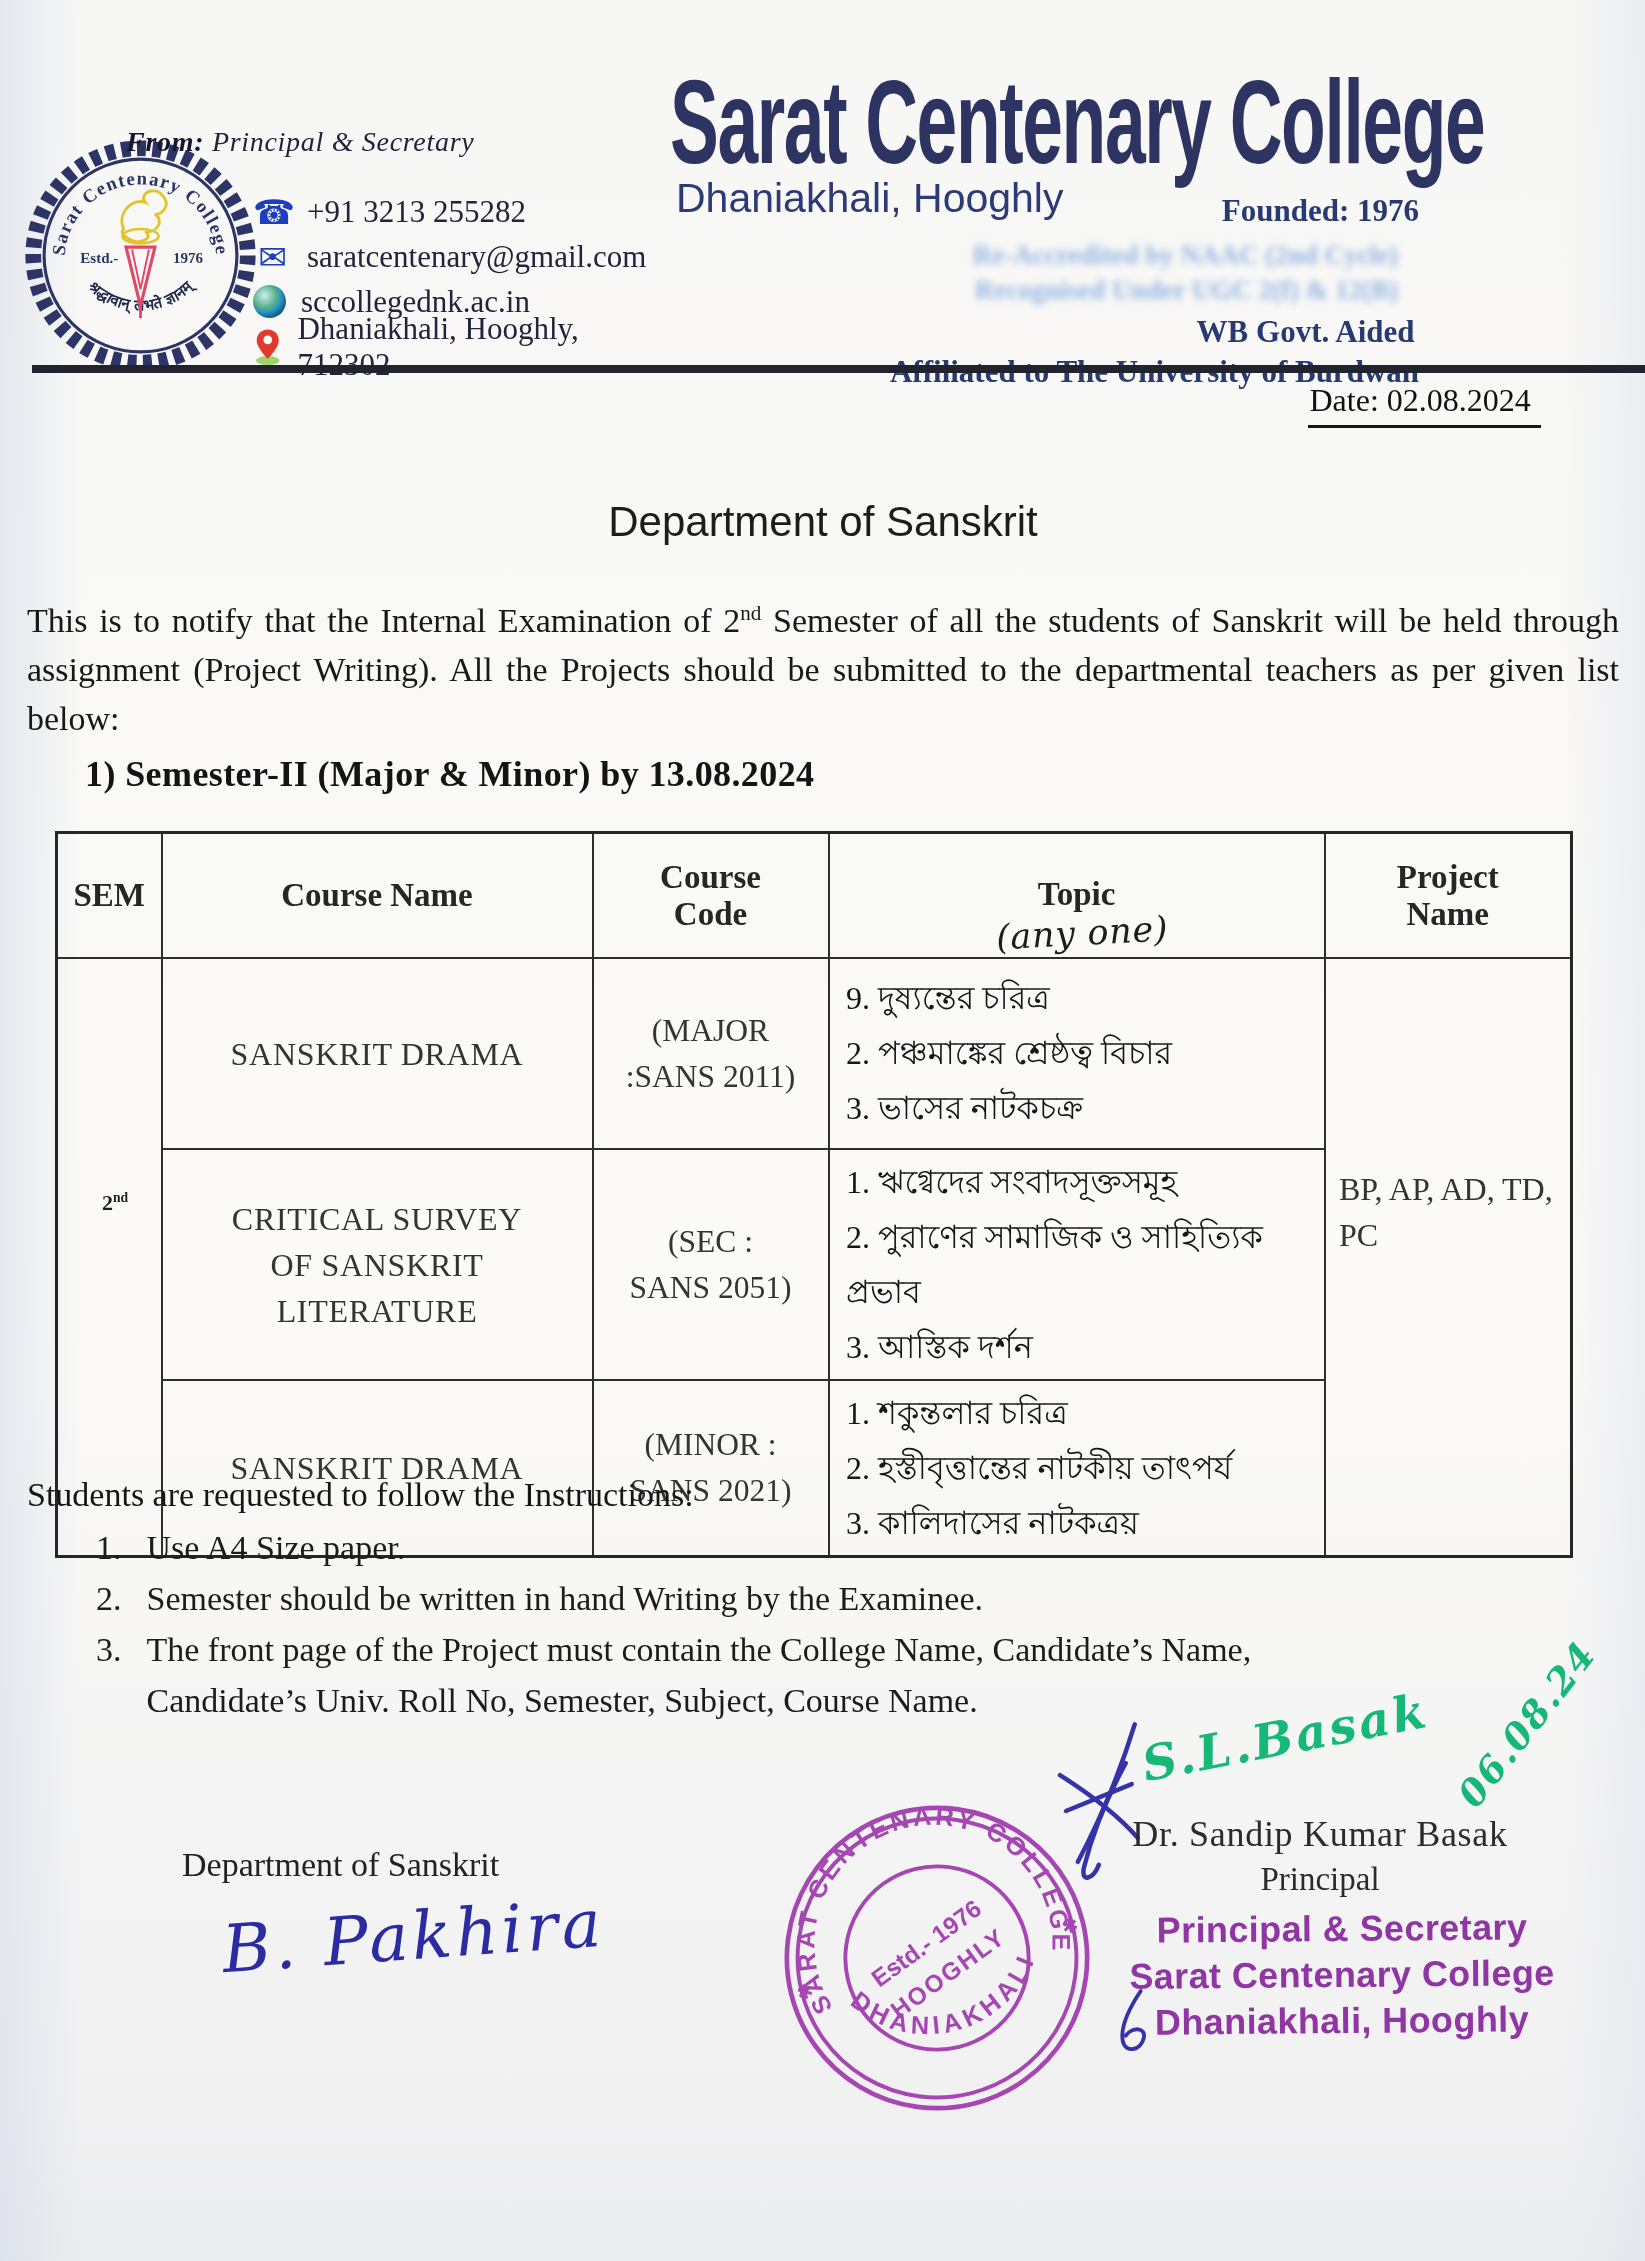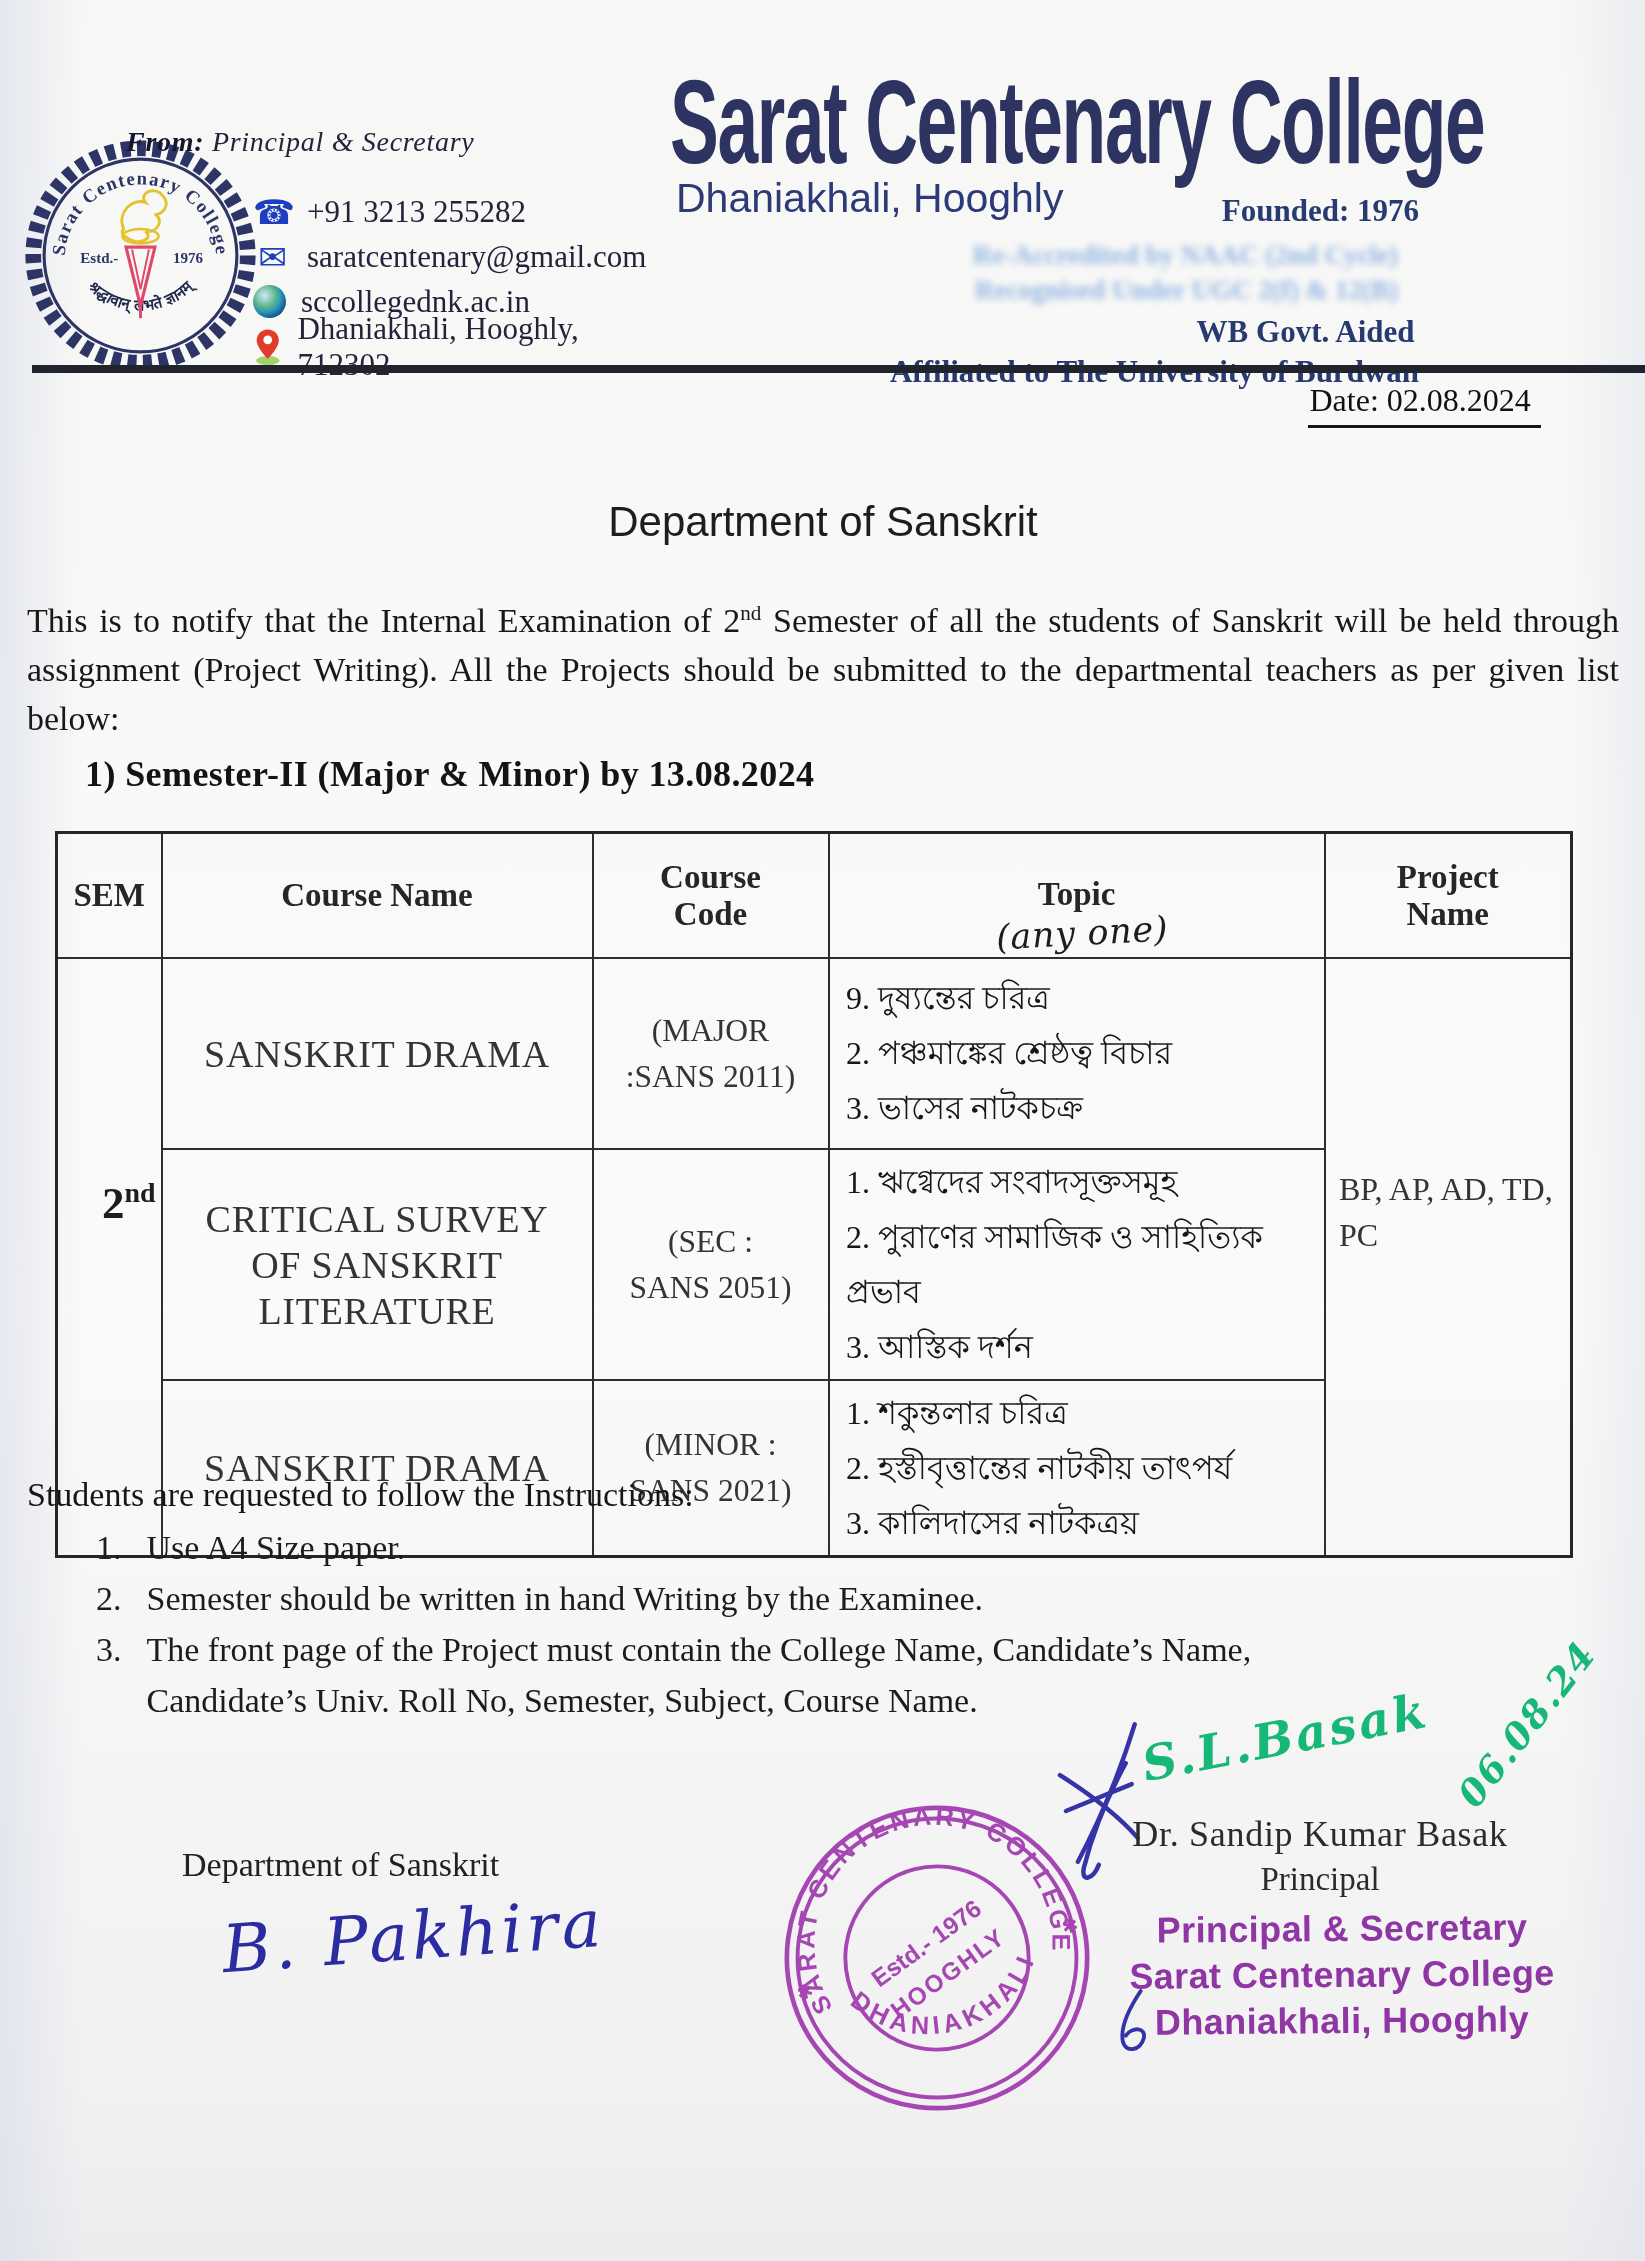--- a/index.html
+++ b/index.html
@@ -48,26 +48,26 @@
   sup{font-size:.62em;}
   .list-heading{left:85px; top:753px; font-size:36px; font-weight:bold; color:#141414; letter-spacing:0.4px;}
 
   
   table.notice-table{left:55px; top:831px; border-collapse:collapse; table-layout:fixed; width:1516px;
     font-family:"Liberation Serif",serif;}
   .notice-table th,.notice-table td{border:2.2px solid #2e2e2e; padding:4.5px 7.5px; color:#262626;}
   .notice-table{border:3px solid #262626;}
   .notice-table th{font-size:33px; font-weight:bold; white-space:pre-line; vertical-align:middle; height:84px;}
   .col-sem{width:105px;} .col-name{width:431px;} .col-code{width:236px;} .col-topic{width:496px;} .col-teach{width:247px;}
-  td.course{font-size:38px; text-align:center; letter-spacing:0.7px; white-space:pre-line; line-height:46px; color:#343434;}
+  td.course{font-size:32px; text-align:center; letter-spacing:0.7px; white-space:pre-line; line-height:46px; color:#343434;}
   td.code{font-size:31.5px; text-align:center; white-space:pre-line; line-height:46px; color:#343434;}
   td.topics{font-size:32px; color:#161616; padding-left:16.5px; vertical-align:middle;}
   td.topics div{line-height:55px;}
   tr.row1{height:191px;} tr.row2{height:204px;} tr.row3{height:155px;}
-  td.sem{font-size:45px; font-weight:bold; text-align:left; vertical-align:middle; padding-bottom:112px; color:#1d1d1d;padding-left:44px;}
+  td.sem{font-size:22px; font-weight:bold; text-align:left; vertical-align:middle; padding-bottom:112px; color:#1d1d1d;padding-left:44px;}
   td.teachers{font-size:32px; vertical-align:middle; padding:0 7.5px 90px 13.5px; color:#343434; line-height:46px;}
   .handwrite{display:inline-block; font-family:"DejaVu Serif",serif; font-style:italic; font-weight:500;
     font-size:35px; transform:rotate(-3deg); margin-left:12px; letter-spacing:0.7px; color:#1d1d1d;}
 
   
   .instr-heading{left:27px; top:1476px; font-size:34px; color:#161616;}
   ol.instr{left:84px; top:1522px; width:1350px; margin:0; padding-left:46px; font-size:34px; color:#1c1c1c;}
   ol.instr li{line-height:51px; padding-left:16.5px; white-space:pre-line;}
 
   

